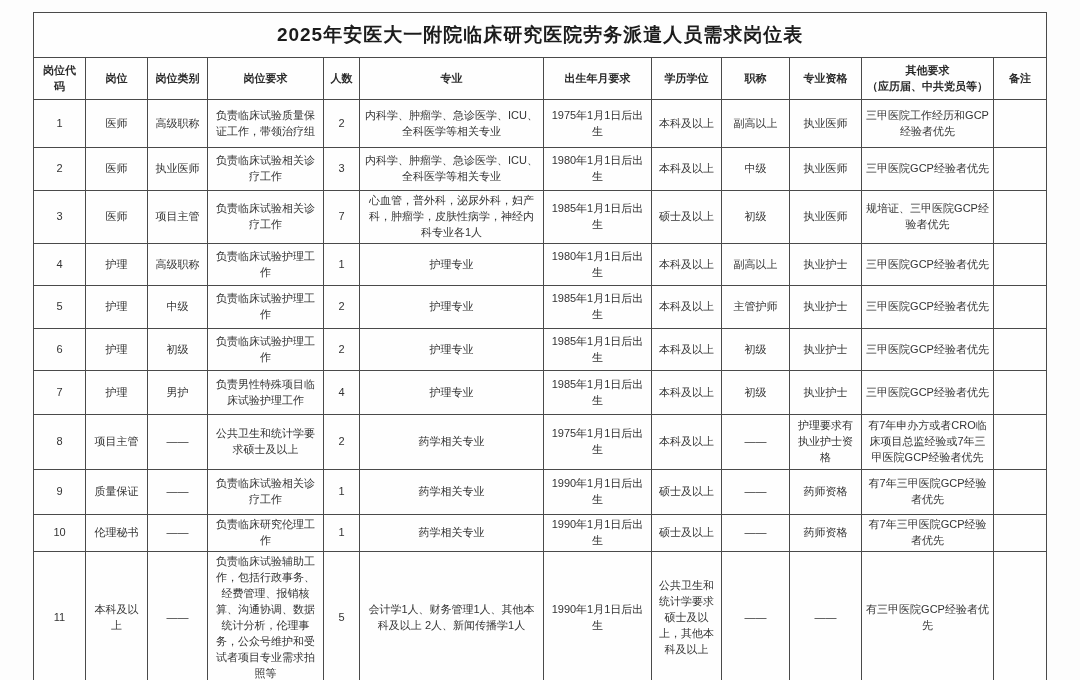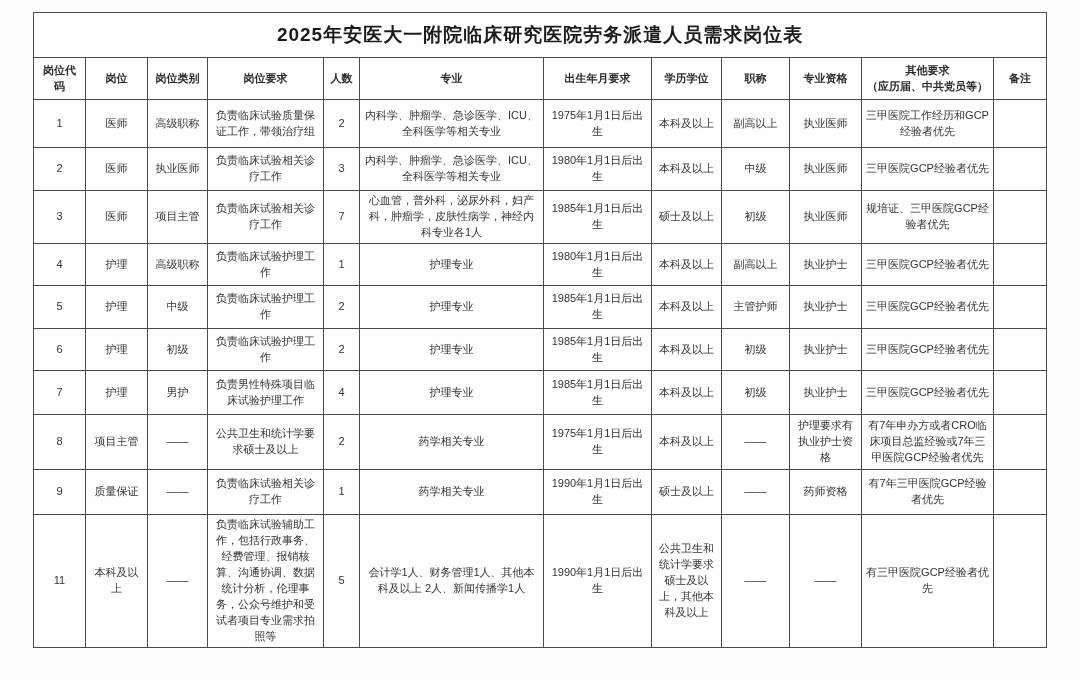--- a/index.html
+++ b/index.html
@@ -206,20 +206,34 @@
           <td>负责临床试验相关诊疗工作</td>
           <td>1</td>
           <td>药学相关专业</td>
           <td>1990年1月1日后出生</td>
           <td>硕士及以上</td>
           <td>——</td>
           <td>药师资格</td>
           <td>有7年三甲医院GCP经验者优先</td>
           <td></td>
         </tr>
+        <tr style="height: 37px;">
+          <td>10</td>
+          <td>伦理秘书</td>
+          <td>——</td>
+          <td>负责临床研究伦理工作</td>
+          <td>1</td>
+          <td>药学相关专业</td>
+          <td>1990年1月1日后出生</td>
+          <td>硕士及以上</td>
+          <td>——</td>
+          <td>药师资格</td>
+          <td>有7年三甲医院GCP经验者优先</td>
+          <td></td>
+        </tr>
         <tr style="height: 131px;">
           <td>11</td>
           <td>本科及以上</td>
           <td>——</td>
           <td>负责临床试验辅助工作，包括行政事务、经费管理、报销核算、沟通协调、数据统计分析，伦理事务，公众号维护和受试者项目专业需求拍照等</td>
           <td>5</td>
           <td>会计学1人、财务管理1人、其他本科及以上 2人、新闻传播学1人</td>
           <td>1990年1月1日后出生</td>
           <td>公共卫生和统计学要求硕士及以上，其他本科及以上</td>
           <td>——</td>

